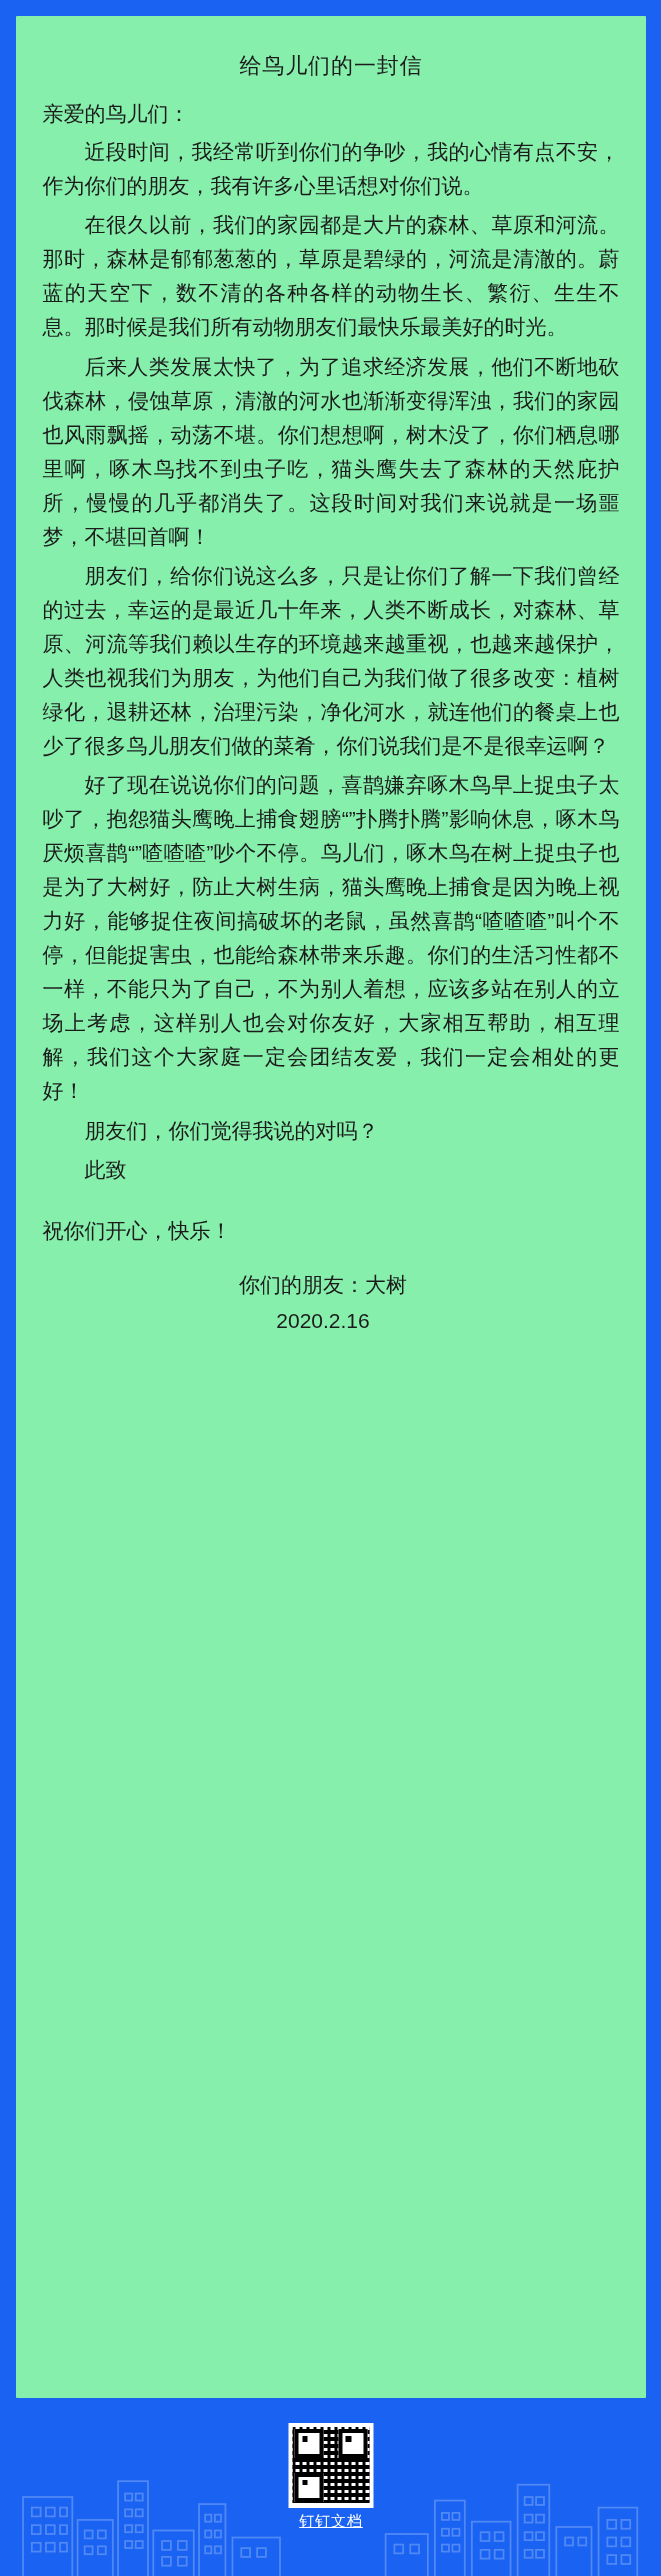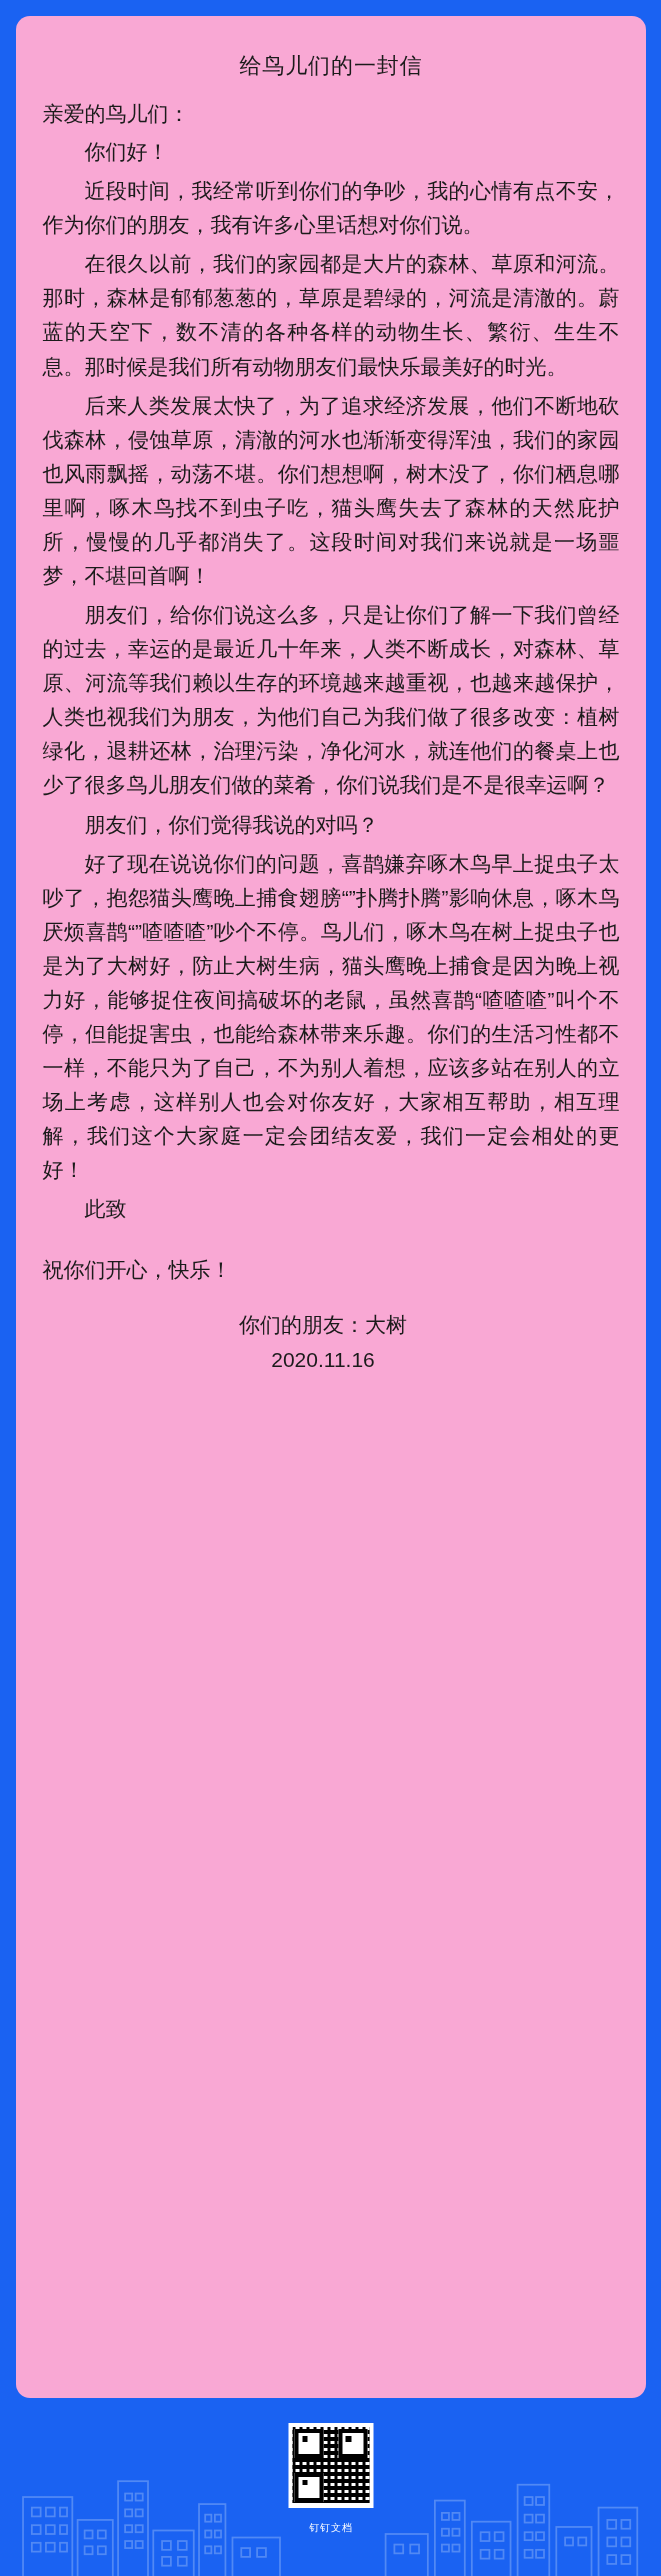--- a/index.html
+++ b/index.html
@@ -16,22 +16,22 @@
   .page {
     position: relative;
     width: 662px;
     min-height: 2576px;
     background: #1a62f2;
     box-sizing: border-box;
     padding: 16px 16px 0 16px;
     overflow: hidden;
   }
   .sheet {
-    background: #f9a8d4;
-    border-radius: 14px;
+    background: #86efac;
+    border-radius: 1px;
     padding: 30px 26.5px 35px 26.5px;
     box-sizing: border-box;
     min-height: 2382px;
   }
   .doc-title {
     text-align: center;
     font-size: 22px;
     color: #1b1b1b;
     letter-spacing: 0.9px;
     margin: 5.3px 0 16px 0;
@@ -121,51 +121,51 @@
     left: 3.5px;
     top: 3.5px;
     width: 5.3px;
     height: 5.3px;
     background: #000;
   }
   .qr-eye.tl { left: 1.8px; top: 1.8px; }
   .qr-eye.tr { right: 1.8px; top: 1.8px; }
   .qr-eye.bl { left: 1.8px; bottom: 1.8px; }
   .brand {
-    margin-top: 13px;
+    margin-top: 4px;
     color: #ffffff;
-    font-size: 10px;
+    font-size: 15px;
     letter-spacing: 0.9px;
+    text-decoration: underline;
   }
 </style>
 </head>
 <body>
 
 <div class="page">
 
   <div class="sheet">
 
     <div class="doc-title">给鸟儿们的一封信</div>
 
     <p class="salutation">亲爱的鸟儿们：</p>
 
-    <p class="para">你们好！</p>
     <p class="para">近段时间，我经常听到你们的争吵，我的心情有点不安，作为你们的朋友，我有许多心里话想对你们说。</p>
     <p class="para">在很久以前，我们的家园都是大片的森林、草原和河流。那时，森林是郁郁葱葱的，草原是碧绿的，河流是清澈的。蔚蓝的天空下，数不清的各种各样的动物生长、繁衍、生生不息。那时候是我们所有动物朋友们最快乐最美好的时光。</p>
     <p class="para">后来人类发展太快了，为了追求经济发展，他们不断地砍伐森林，侵蚀草原，清澈的河水也渐渐变得浑浊，我们的家园也风雨飘摇，动荡不堪。你们想想啊，树木没了，你们栖息哪里啊，啄木鸟找不到虫子吃，猫头鹰失去了森林的天然庇护所，慢慢的几乎都消失了。这段时间对我们来说就是一场噩梦，不堪回首啊！</p>
     <p class="para">朋友们，给你们说这么多，只是让你们了解一下我们曾经的过去，幸运的是最近几十年来，人类不断成长，对森林、草原、河流等我们赖以生存的环境越来越重视，也越来越保护，人类也视我们为朋友，为他们自己为我们做了很多改变：植树绿化，退耕还林，治理污染，净化河水，就连他们的餐桌上也少了很多鸟儿朋友们做的菜肴，你们说我们是不是很幸运啊？</p>
+    <p class="para">好了现在说说你们的问题，喜鹊嫌弃啄木鸟早上捉虫子太吵了，抱怨猫头鹰晚上捕食翅膀“”扑腾扑腾”影响休息，啄木鸟厌烦喜鹊“”喳喳喳”吵个不停。鸟儿们，啄木鸟在树上捉虫子也是为了大树好，防止大树生病，猫头鹰晚上捕食是因为晚上视力好，能够捉住夜间搞破坏的老鼠，虽然喜鹊“喳喳喳”叫个不停，但能捉害虫，也能给森林带来乐趣。你们的生活习性都不一样，不能只为了自己，不为别人着想，应该多站在别人的立场上考虑，这样别人也会对你友好，大家相互帮助，相互理解，我们这个大家庭一定会团结友爱，我们一定会相处的更好！</p>
     <p class="para">朋友们，你们觉得我说的对吗？</p>
-    <p class="para">好了现在说说你们的问题，喜鹊嫌弃啄木鸟早上捉虫子太吵了，抱怨猫头鹰晚上捕食翅膀“”扑腾扑腾”影响休息，啄木鸟厌烦喜鹊“”喳喳喳”吵个不停。鸟儿们，啄木鸟在树上捉虫子也是为了大树好，防止大树生病，猫头鹰晚上捕食是因为晚上视力好，能够捉住夜间搞破坏的老鼠，虽然喜鹊“喳喳喳”叫个不停，但能捉害虫，也能给森林带来乐趣。你们的生活习性都不一样，不能只为了自己，不为别人着想，应该多站在别人的立场上考虑，这样别人也会对你友好，大家相互帮助，相互理解，我们这个大家庭一定会团结友爱，我们一定会相处的更好！</p>
     <p class="para">此致</p>
 
     <p class="para noindent">祝你们开心，快乐！</p>
 
     <div class="signature">
       <span class="sig-line">你们的朋友：大树</span>
-      <span class="sig-line">2020.11.16</span>
+      <span class="sig-line">2020.2.16</span>
     </div>
 
   </div>
 
   <div class="footer">
 
     <svg class="skyline" viewBox="0 0 714 150" preserveAspectRatio="none">
       <g fill="none" stroke="#7fa9f7" stroke-width="2">
         <rect x="8" y="58" width="56" height="92"></rect>
         <rect x="18" y="70" width="10" height="10"></rect>

